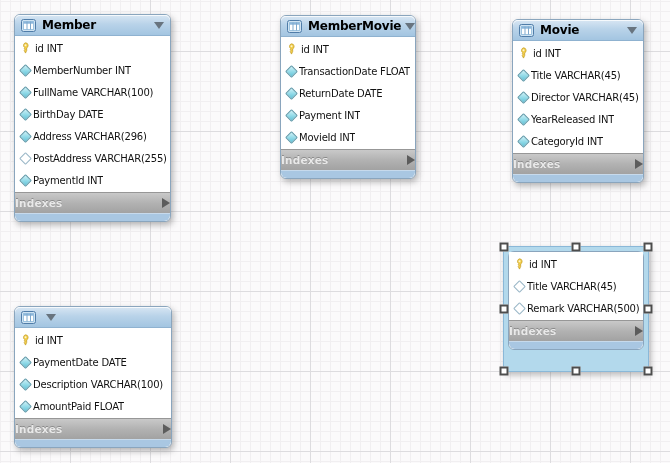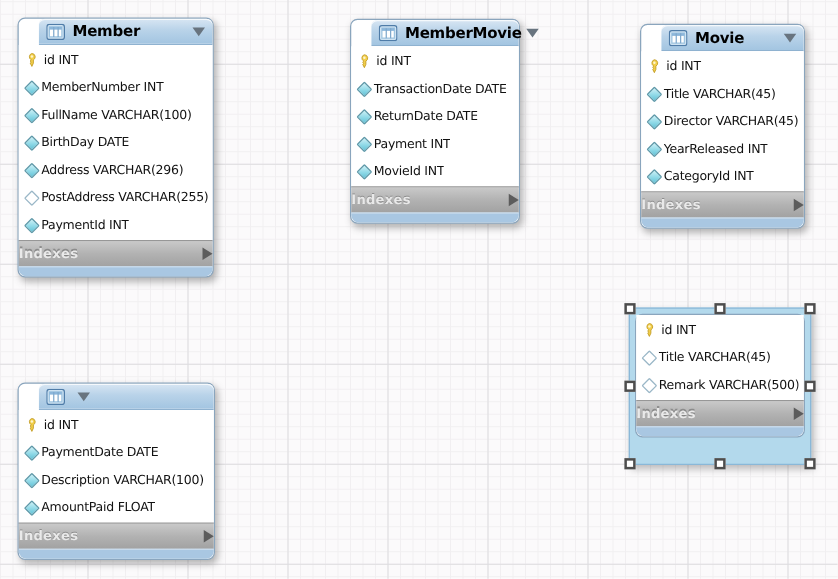--- a/index.html
+++ b/index.html
@@ -20,21 +20,21 @@
     border:1px solid #8aa5bd;border-radius:6px;
     background:#ffffff;
     box-shadow:2px 3px 6px rgba(90,90,90,.45);
   }
   .thead{
     height:20px;display:flex;align-items:center;
     background:linear-gradient(to bottom,#d8e6f3 0%,#b9d3e9 45%,#a3c5e1 100%);
     border-bottom:1px solid #8fb2d0;
     border-radius:5px 5px 0 0;
     box-shadow:inset 0 1px 0 rgba(255,255,255,.75);
-    padding:0 6px;cursor:default;margin-left:16px;
+    padding:0 6px;cursor:default;
   }
   .ticon{width:15px;height:13px;margin-right:6px;flex:0 0 auto;display:block;}
   .ttitle{font-size:12px;font-weight:bold;color:#000;letter-spacing:-.2px;flex:1 1 auto;white-space:nowrap;}
   .collapse-arrow{
     width:0;height:0;flex:0 0 auto;
     border-left:5px solid transparent;border-right:5px solid transparent;
     border-top:7px solid #68747f;margin-left:4px;
   }
   .tbody{background:#fff;padding:1px 0;}
   .col-row{height:22px;display:flex;align-items:center;padding-left:5px;white-space:nowrap;}
@@ -155,21 +155,21 @@
     </div>
     <div class="tbody">
       <div class="col-row">
         <svg class="col-icon" width="11" height="12" viewBox="0 0 11 12">
             <use href="#key-icon"></use>
           </svg>
         <span class="col-text">id INT</span>
       </div>
       <div class="col-row">
         <span class="col-icon diamond"></span>
-        <span class="col-text">TransactionDate DATE</span>
+        <span class="col-text">TransactionDate FLOAT</span>
       </div>
       <div class="col-row">
         <span class="col-icon diamond"></span>
         <span class="col-text">ReturnDate DATE</span>
       </div>
       <div class="col-row">
         <span class="col-icon diamond"></span>
         <span class="col-text">Payment INT</span>
       </div>
       <div class="col-row">

